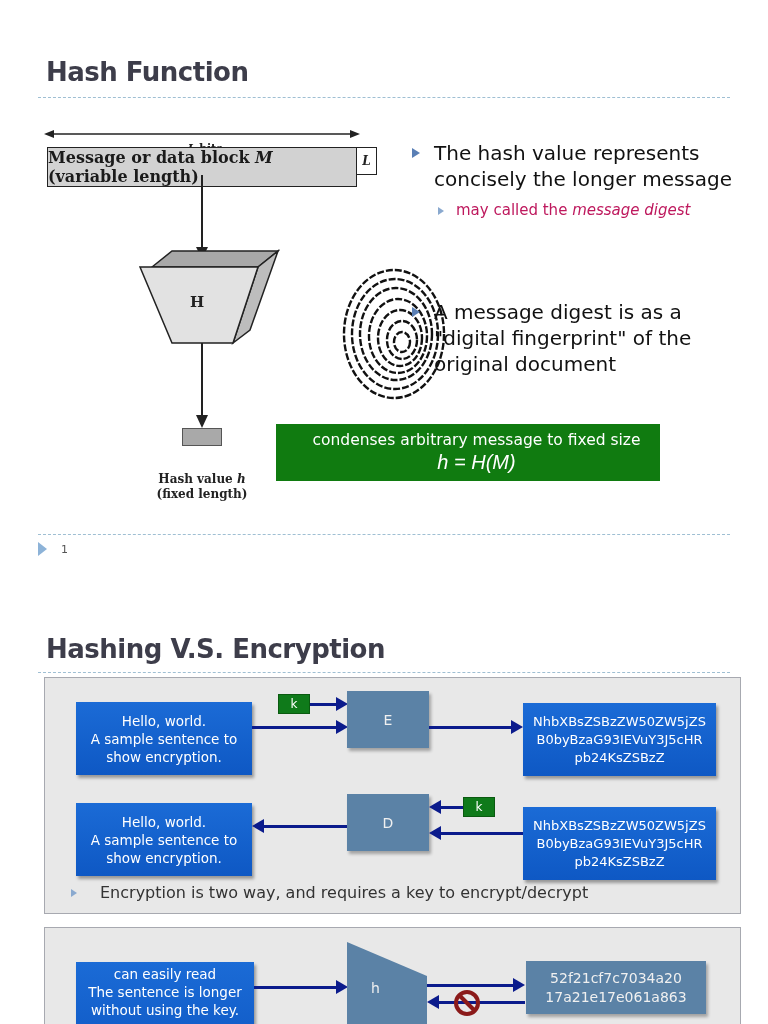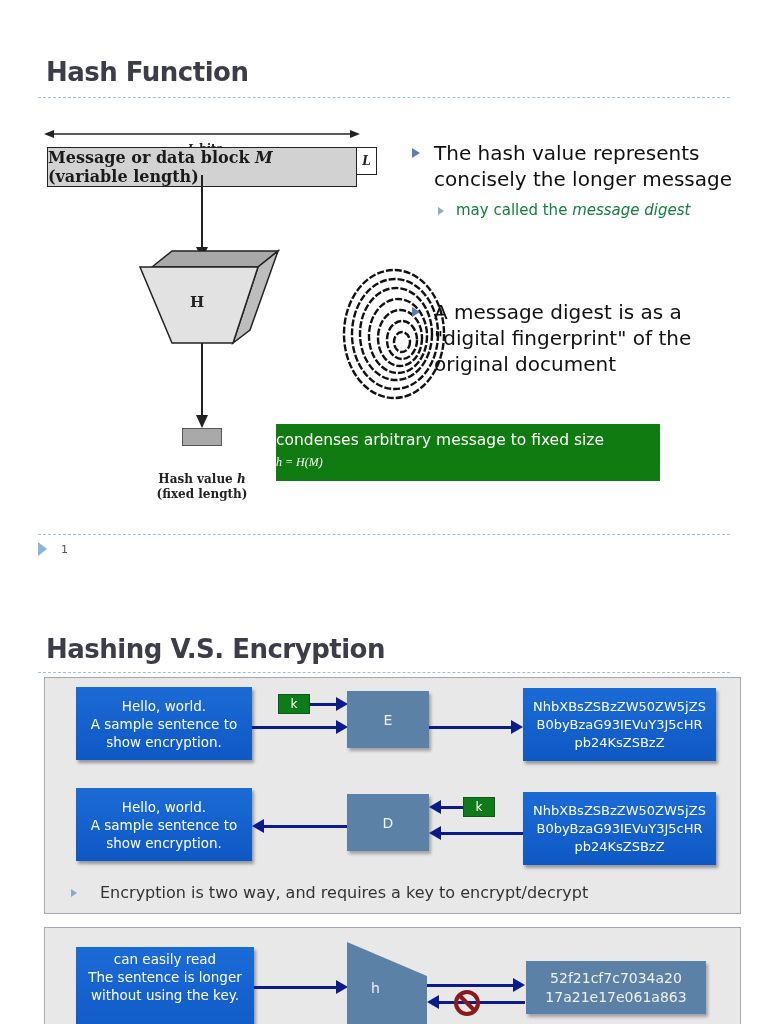--- a/index.html
+++ b/index.html
@@ -30,38 +30,39 @@
   }
   .lbits { position: absolute; left: 160px; top: 118px; width: 90px; text-align: center; font-size: 11px; font-weight: bold; margin-top: 24px; }
   .hash-out-box { position: absolute; left: 182px; top: 428px; width: 40px; height: 18px; background: #a9a9a9; border: 1px solid #555; }
   .hash-caption { position: absolute; left: 140px; top: 472px; width: 124px; text-align: center; font-size: 12px; font-weight: bold; line-height: 15px; color: #222; }
 
   
   .bullet-row { position: absolute; display: flex; align-items: flex-start; }
   .tri { width: 0; height: 0; border-top: 5px solid transparent; border-bottom: 5px solid transparent; border-left: 8px solid #5a7fb5; margin-right: 14px; margin-top: 8px; flex: none; }
   .tri.small { border-top-width: 4px; border-bottom-width: 4px; border-left: 6px solid #8aa9cf; margin-top: 7px; margin-right: 12px; }
   .b1 { font-size: 20px; line-height: 26px; color: #111; }
-  .b2 { font-size: 15px; line-height: 20px; color: #15803d; }
+  .b2 { font-size: 15px; line-height: 20px; color: #be185d; }
 
   .green-box {
     position: absolute; left: 276px; top: 424px; width: 384px; height: 57px; background: #107b10;
-    color: #fff; padding-top: 5px;
+    color: #fff; text-align: center; padding-top: 5px; padding-left: 17px;
   }
   .green-box .l1 { font-size: 15.5px; line-height: 22px; }
-  .green-box .l2 { font-size: 12px; line-height: 22px; font-family: Liberation Serif, serif; font-style: italic; }
+  .green-box .l2 { font-size: 20px; line-height: 22px; font-family: Liberation Sans, sans-serif; font-style: italic; }
 
   .page-num { position: absolute; left: 38px; top: 542px; display: flex; align-items: center; font-size: 11px; color: #555; }
   .page-tri { width: 0; height: 0; border-top: 7px solid transparent; border-bottom: 7px solid transparent; border-left: 9px solid #8db3d8; margin-right: 14px; }
 
   
   .panel { position: absolute; left: 44px; width: 697px; background: #e8e8e8; border: 1px solid #a7a9b0; }
   .blue-box {
     position: absolute; background: linear-gradient(180deg, #1b6bd6 0%, #0e58c4 100%); color: #fff;
     text-align: center; font-size: 13.5px; line-height: 18px; display: flex; flex-direction: column; justify-content: center;
     box-shadow: 2px 3px 3px rgba(0,0,0,0.35);
+    margin-top: 15px;
   }
   .gray-box {
     position: absolute; background: #5b82a6; color: #f0f0f0; font-size: 14px;
     display: flex; align-items: center; justify-content: center; box-shadow: 2px 3px 3px rgba(0,0,0,0.3);
   }
   .key-box {
     position: absolute; width: 32px; height: 20px; background: #0f7a1a; color: #fff; font-size: 12px;
     display: flex; align-items: center; justify-content: center; border: 1px solid #0a5a10;
   }
   .arrow { position: absolute; height: 3px; background: #0b1b8c; }

